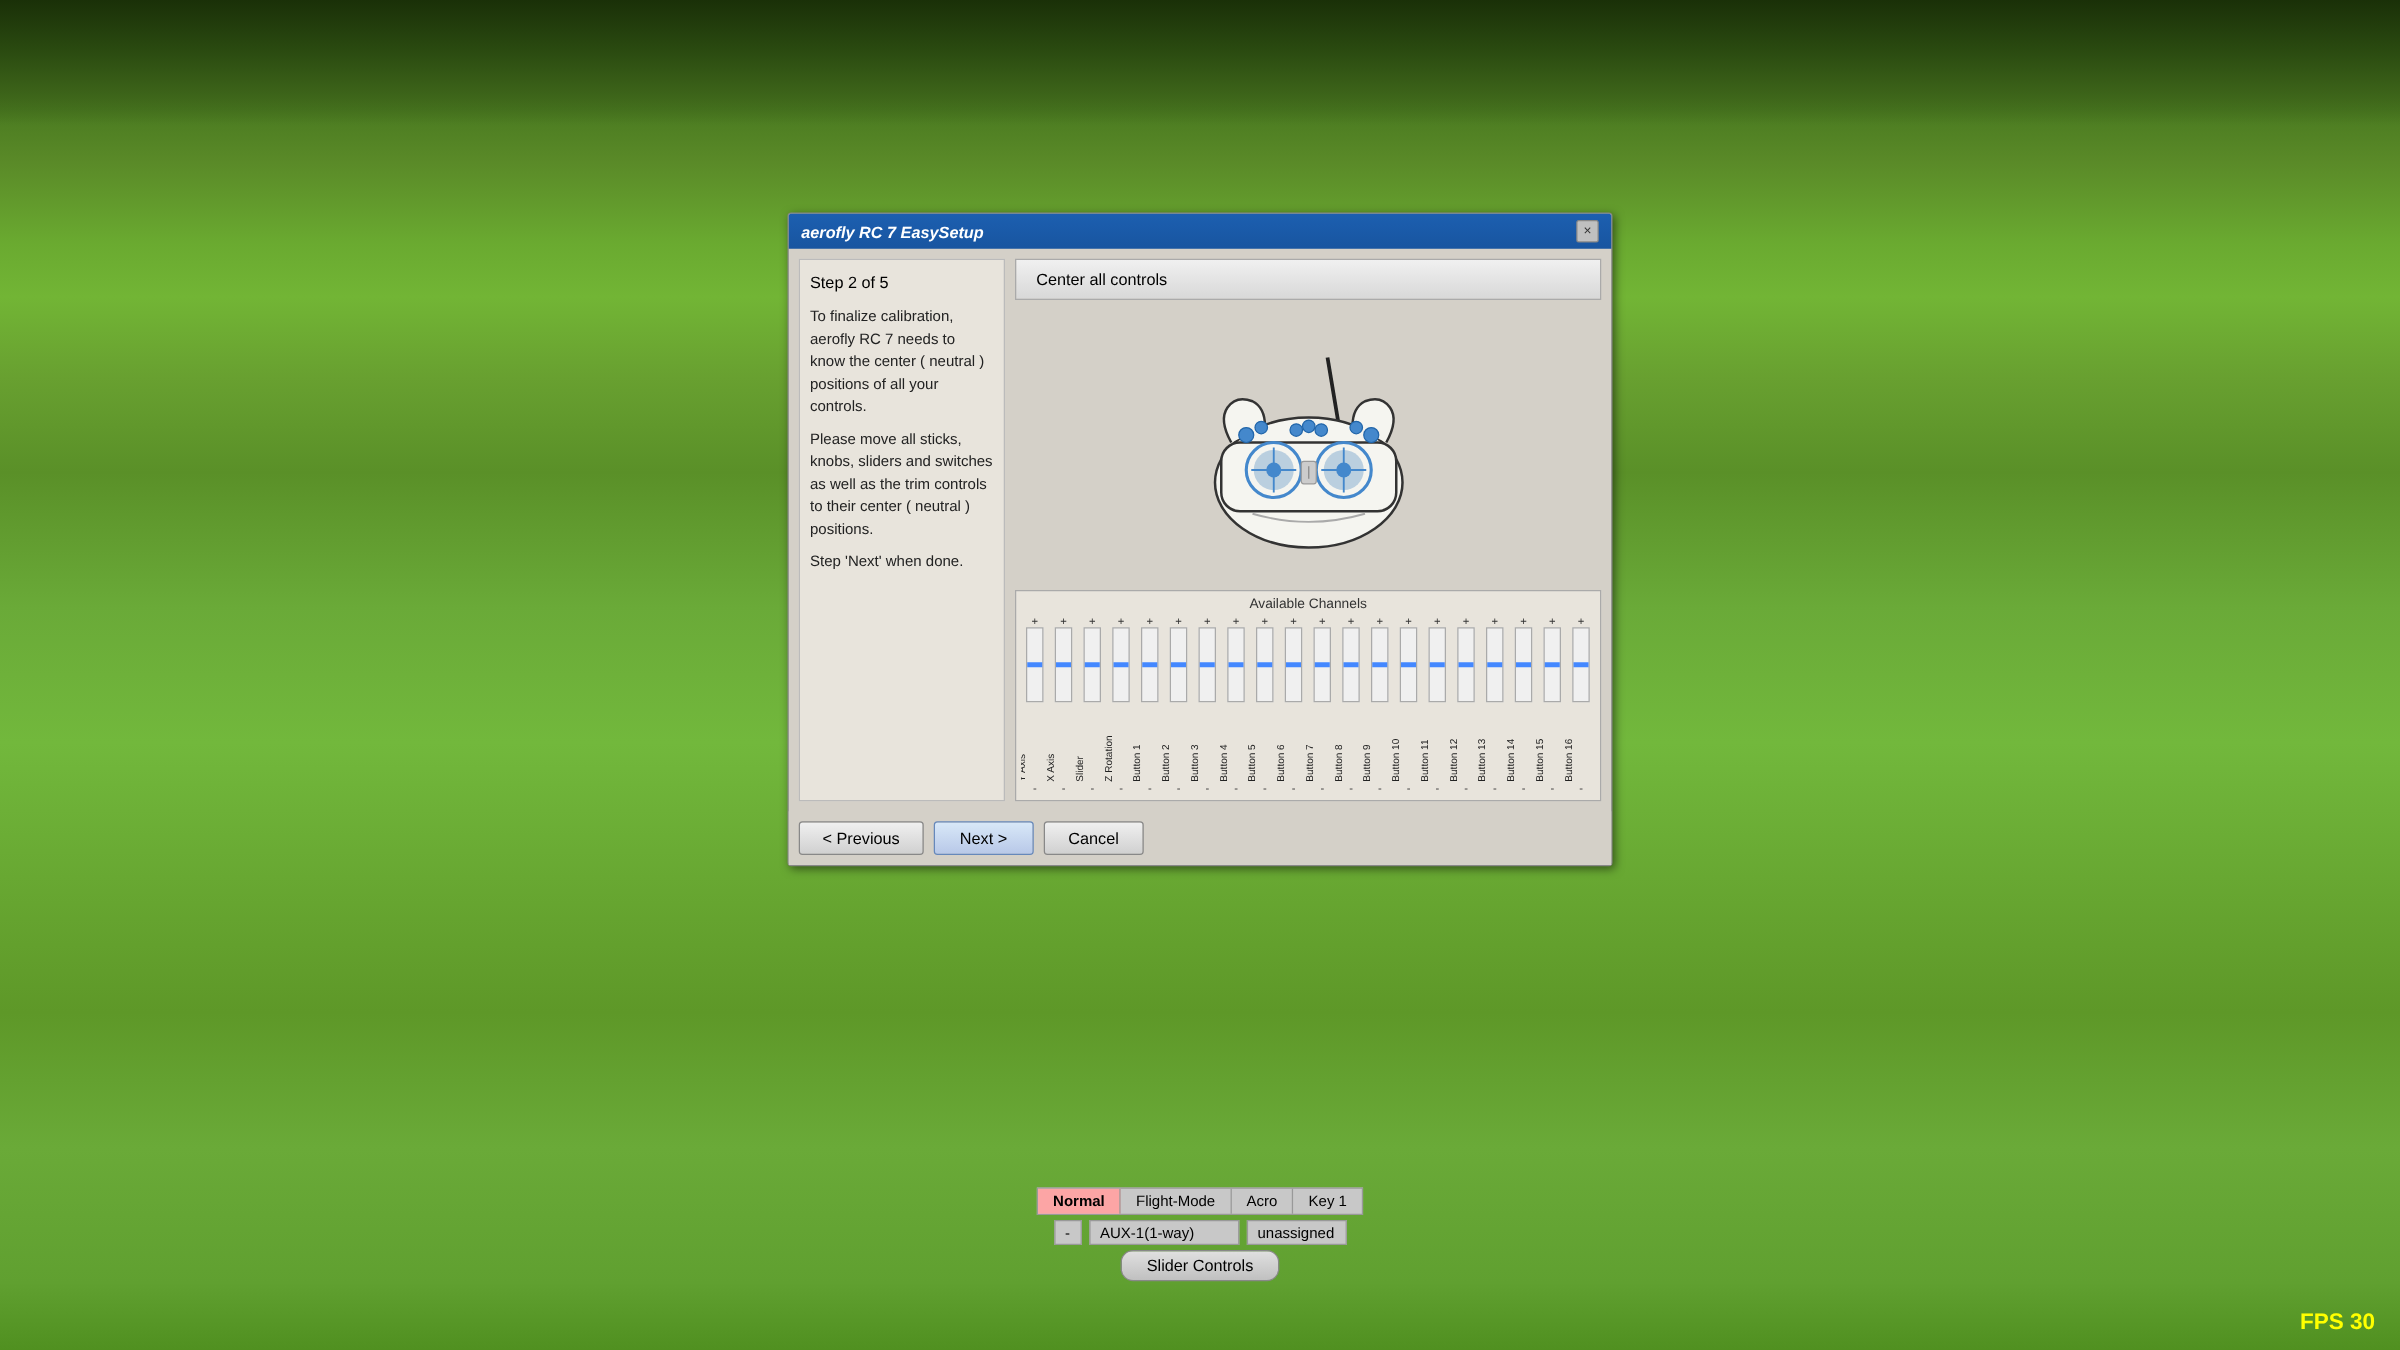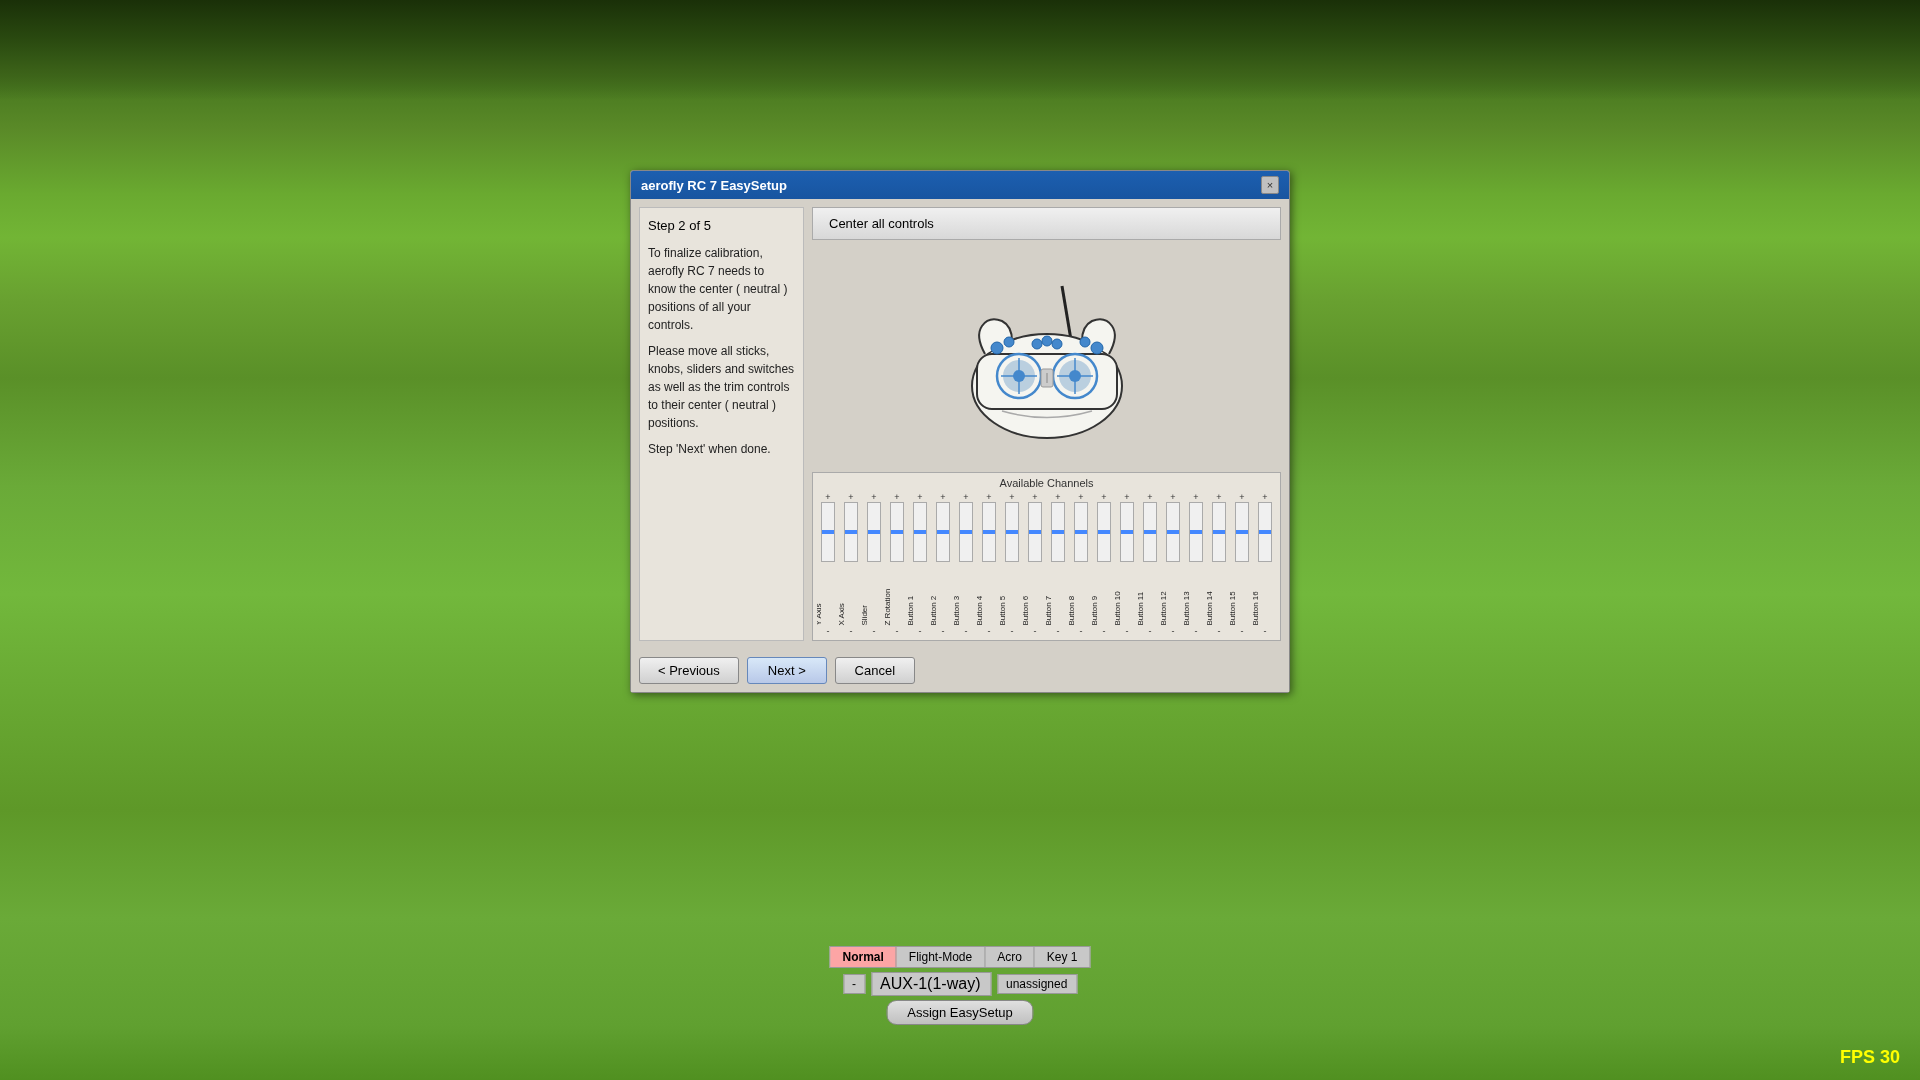--- a/index.html
+++ b/index.html
@@ -91,21 +91,21 @@
     #aux-label {
       background: #c8c8c8;
       border: 1px solid #999;
       padding: 2px 8px;
       font-size: 12px;
     }
     #aux-select {
       background: #c8c8c8;
       border: 1px solid #999;
       padding: 2px 8px;
-      font-size: 16px;
+      font-size: 12px;
       min-width: 120px;
     }
     #aux-unassigned {
       background: #c8c8c8;
       border: 1px solid #999;
       padding: 2px 8px;
       font-size: 12px;
       min-width: 80px;
     }
     #assign-controls-btn {
@@ -135,20 +135,21 @@
       padding: 5px 10px;
       display: flex;
       align-items: center;
       justify-content: space-between;
       border-radius: 2px 2px 0 0;
     }
     #dialog-title {
       color: white;
       font-size: 13px;
       font-weight: bold;
+      font-style: italic;
     }
     #close-btn {
       width: 18px;
       height: 18px;
       background: #c0c0c0;
       border: 1px solid #888;
       border-radius: 2px;
       cursor: pointer;
       display: flex;
       align-items: center;
@@ -303,21 +304,21 @@
     <div class="mode-tab active">Normal</div>
     <div class="mode-tab">Flight-Mode</div>
     <div class="mode-tab">Acro</div>
     <div class="mode-tab">Key 1</div>
   </div>
   <div id="aux-row">
     <div id="aux-label">-</div>
     <div id="aux-select">AUX-1(1-way)</div>
     <div id="aux-unassigned">unassigned</div>
   </div>
-  <button id="assign-controls-btn">Assign EasySetup</button>
+  <button id="assign-controls-btn">Slider Controls</button>
 </div>
 
 <div id="dialog">
 
   <div id="dialog-title-bar">
     <span id="dialog-title">aerofly RC 7 EasySetup</span>
     <div id="close-btn">×</div>
   </div>
 
   <div id="dialog-body">

